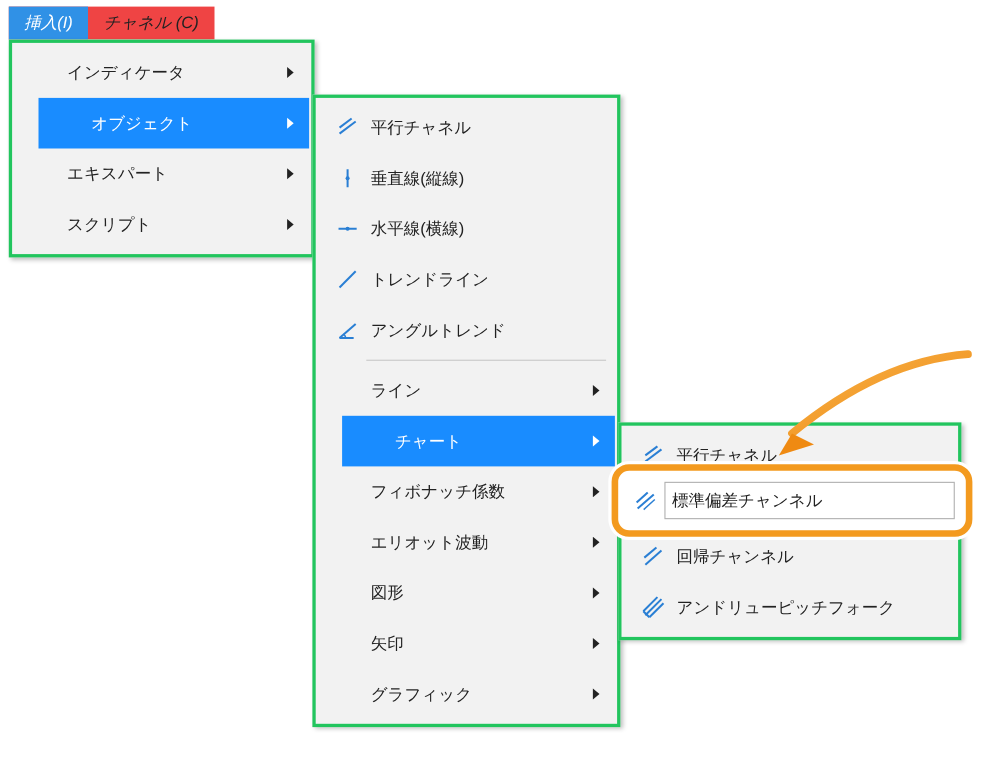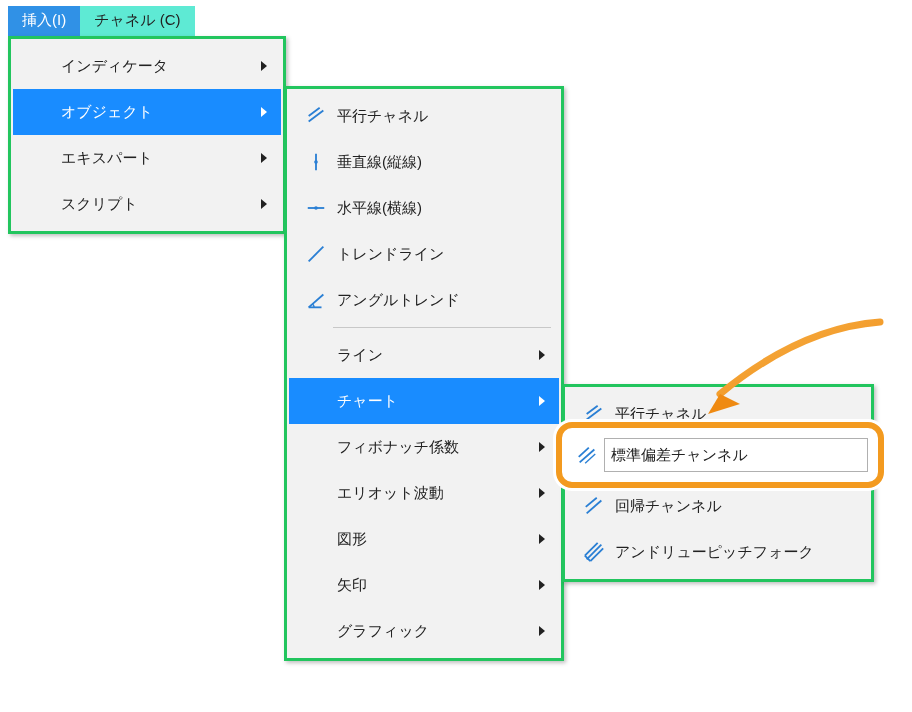--- a/index.html
+++ b/index.html
@@ -12,21 +12,22 @@
     font-size: 15px;
     color: #222;
     position: relative;
   }
   .menubar {
     position: absolute;
     left: 8px;
     top: 6px;
     display: flex;
     height: 30px;
-    background: #5eead4;
+    background: #ef4444;
+    font-style: italic;
   }
   .menubar .item {
     padding: 5px 14px 5px 14px;
     box-sizing: border-box;
   }
   .menubar .item.active {
     background: #3091e6;
     color: #fff;
   }
 
@@ -64,20 +65,21 @@
   .menu .row .arrow {
     width: 18px;
     display: flex;
     justify-content: center;
     align-items: center;
     color: #222;
   }
   .menu .row.hover {
     background: #198cff;
     color: #fff;
+    margin-left: 22px;
   }
   .menu .row.hover .arrow { color: #fff; }
 
   .menu hr {
     border: none;
     border-top: 1px solid #c8c8c8;
     margin: 4px 8px 4px 44px;
   }
 
   svg.icon { width: 22px; height: 22px; display: block; }

